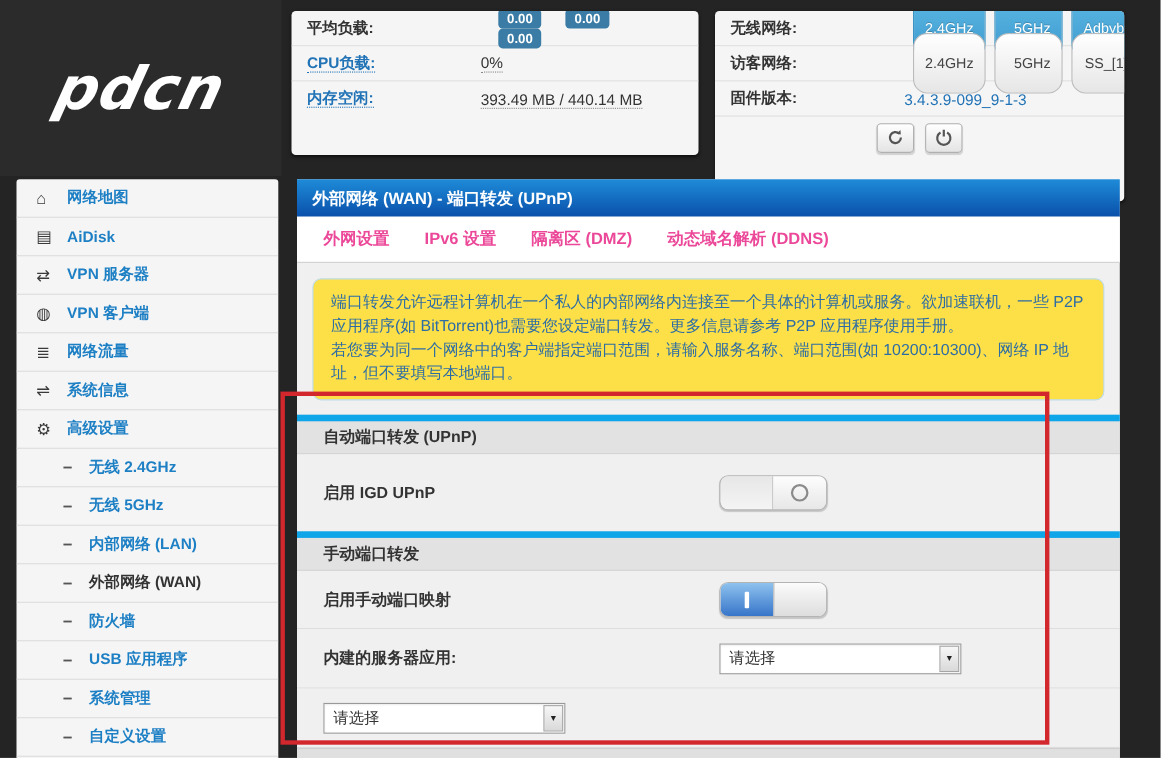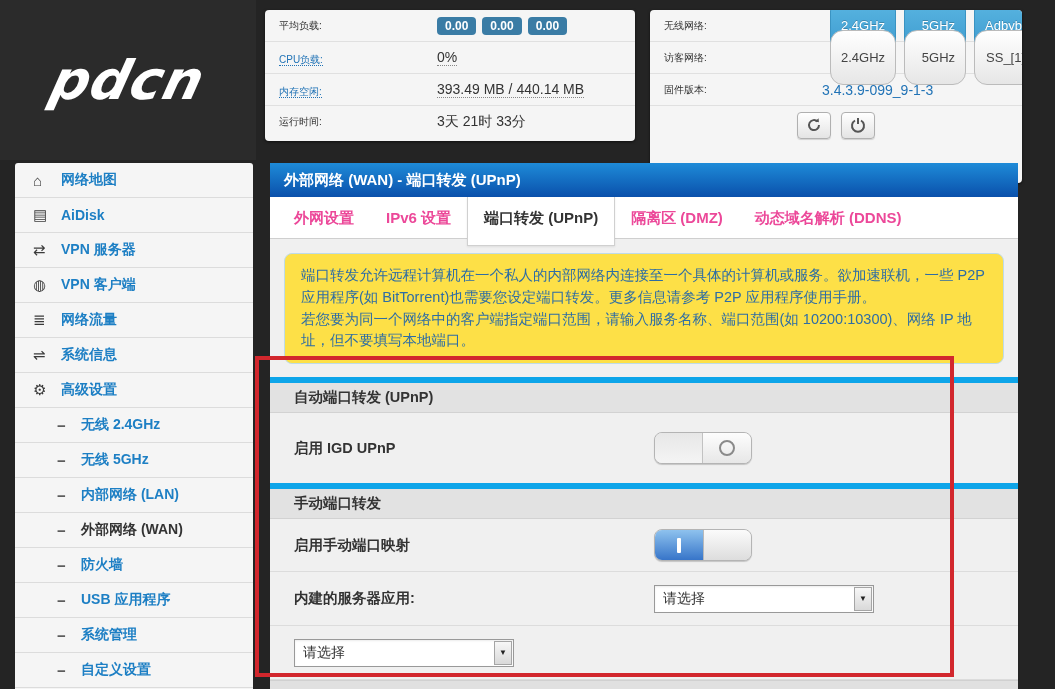--- a/index.html
+++ b/index.html
@@ -27,30 +27,30 @@
     position:absolute; background:#f5f5f5; border-radius:4px;
     box-shadow:0 1px 3px rgba(0,0,0,.6); overflow:hidden;
   }
   .panel-load { left:265px; top:10px; width:370px; height:131px; }
   .panel-net  { left:650px; top:10px; width:372px; height:173px; }
   .panel-row {
     height:32px; display:flex; align-items:center;
     padding:0 14px; border-bottom:1px solid #e0e0e0;
   }
   .panel-row:last-child { border-bottom:none; }
-  .panel-label { width:158px; font-size:10px; color:#333; font-weight:normal; flex:0 0 158px;}
+  .panel-label { width:158px; font-size:14px; color:#333; font-weight:bold; flex:0 0 158px;}
   .panel-label.linkish, .value-link {
     color:#2173b6; border-bottom:1px dotted #2173b6; width:auto; cursor:pointer;
   }
   .panel-label-wrap { flex:0 0 158px; }
   .panel-value { font-size:14px; color:#333; }
   .value-dotted { border-bottom:1px dotted #888; }
   .badge {
     display:inline-block; background:#3a7ca5; color:#fff; font-size:12px;
-    font-weight:bold; padding:2px 8px; border-radius:4px; margin-right:6px;
+    font-weight:bold; padding:2px 8px; border-radius:4px; margin-right:6px;margin-left:16px;
   }
   .btn-group { margin-left:auto; display:flex; }
   .pill {
     min-width:62px; text-align:right; font-size:13px; padding:19px 10px;
     border-radius:13px; margin-left:8px; cursor:pointer;
   }
   .pill-blue {
     background:linear-gradient(#5ab6e2,#3d9ace); border:1px solid #3a93c2;
     color:#fff; text-shadow:0 -1px 0 rgba(0,0,0,.2);
   }
@@ -176,24 +176,20 @@
       <span class="badge">0.00</span><span class="badge">0.00</span><span class="badge">0.00</span>
     </span>
   </div>
   <div class="panel-row">
     <span class="panel-label-wrap"><span class="panel-label linkish">CPU负载:</span></span>
     <span class="panel-value value-dotted">0%</span>
   </div>
   <div class="panel-row">
     <span class="panel-label-wrap"><span class="panel-label linkish">内存空闲:</span></span>
     <span class="panel-value value-dotted">393.49 MB / 440.14 MB</span>
-  </div>
-  <div class="panel-row">
-    <span class="panel-label">运行时间:</span>
-    <span class="panel-value">3天 21时 33分</span>
   </div>
 </div>
 
 <div class="panel panel-net">
   <div class="panel-row">
     <span class="panel-label">无线网络:</span>
     <span class="btn-group">
       <span class="pill pill-blue">2.4GHz</span>
       <span class="pill pill-blue">5GHz</span>
       <span class="pill pill-blue">Adbyby</span>
@@ -293,21 +289,20 @@
     <span>自定义设置</span>
   </div>
 </div>
 
 <div class="main">
   <div class="main-header">外部网络 (WAN) - 端口转发 (UPnP)</div>
 
   <div class="tabbar">
     <div class="tab">外网设置</div>
     <div class="tab">IPv6 设置</div>
-    <div class="tab active">端口转发 (UPnP)</div>
     <div class="tab">隔离区 (DMZ)</div>
     <div class="tab">动态域名解析 (DDNS)</div>
   </div>
 
   <div class="content">
     <div class="desc-box">
       <p>端口转发允许远程计算机在一个私人的内部网络内连接至一个具体的计算机或服务。欲加速联机，一些 P2P 应用程序(如 BitTorrent)也需要您设定端口转发。更多信息请参考 P2P 应用程序使用手册。</p>
       <p>若您要为同一个网络中的客户端指定端口范围，请输入服务名称、端口范围(如 10200:10300)、网络 IP 地址，但不要填写本地端口。</p>
     </div>
 

